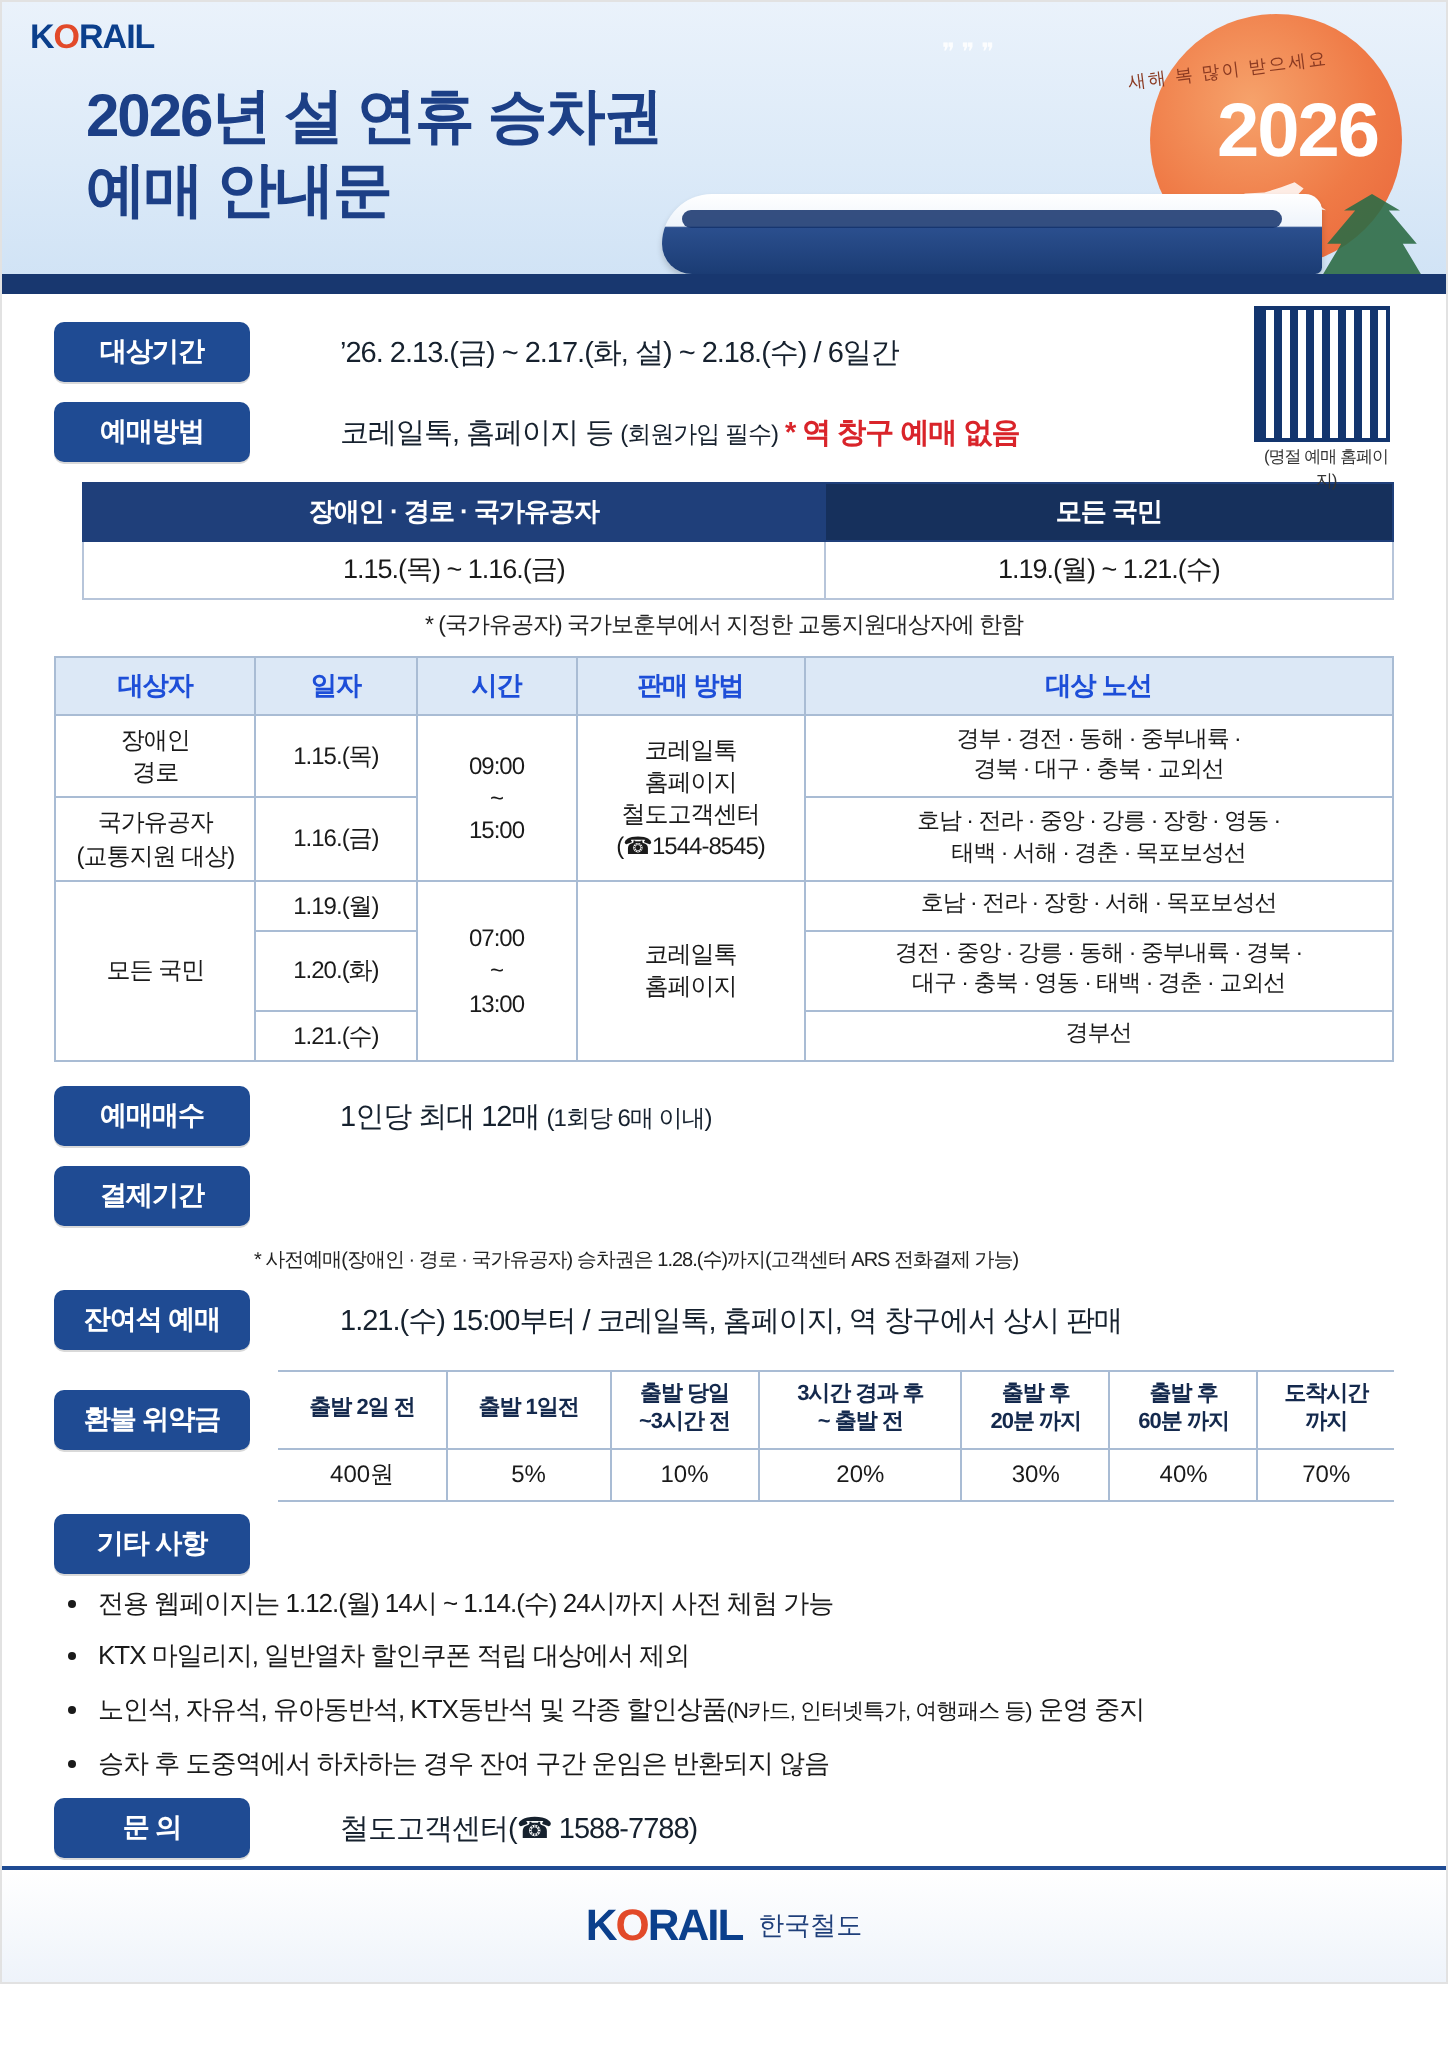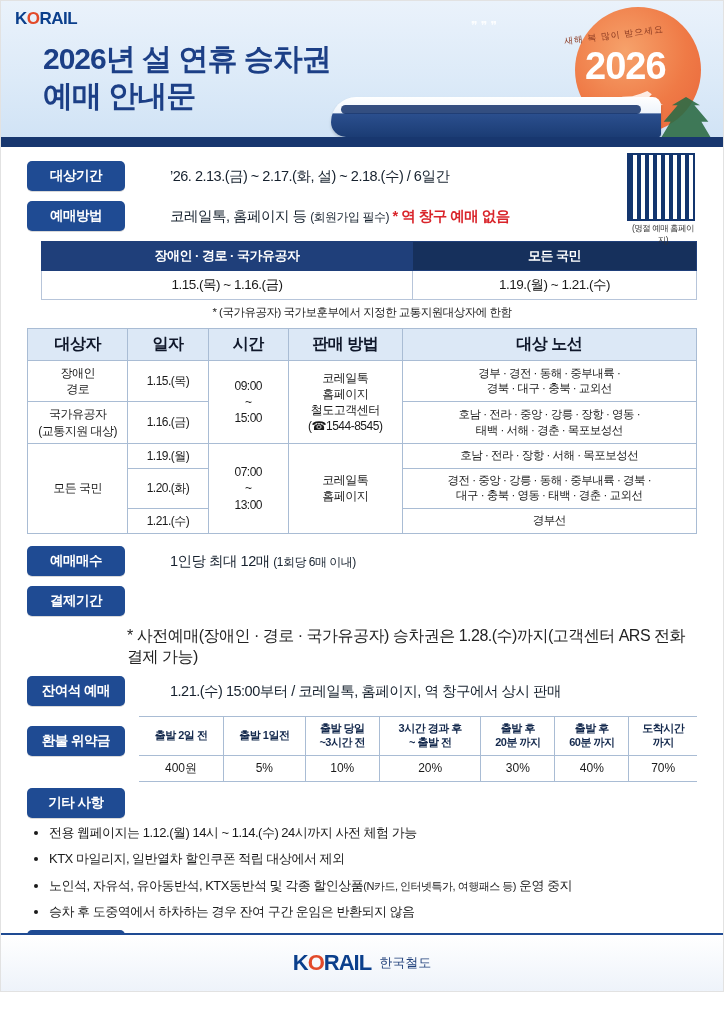--- a/index.html
+++ b/index.html
@@ -39,21 +39,21 @@
   }
   .title-2{
     font-size:30px;font-weight:bold;color:#1c3f86;letter-spacing:-1px;
     line-height:1.22;
   }
   .sun{
     position:absolute;right:22px;top:6px;width:126px;height:126px;border-radius:50%;
     background:radial-gradient(circle at 40% 35%,#f6a26b 0%,#ef7a46 55%,#e8633a 100%);
   }
   .sun-year{
-    position:absolute;right:34px;top:44px;width:104px;text-align:left;
+    position:absolute;right:34px;top:44px;width:104px;text-align:right;
     font-size:38px;font-weight:bold;color:#ffffff;letter-spacing:-1px;
   }
   .sun-greet{
     position:absolute;right:44px;top:28px;width:130px;text-align:center;
     font-size:9px;color:#8b3a22;transform:rotate(-7deg);letter-spacing:1px;
   }
   .horse{
     position:absolute;right:60px;top:88px;width:56px;height:26px;
     background:#ffffff;opacity:.85;
     clip-path:polygon(0% 60%,12% 40%,28% 30%,45% 28%,60% 18%,72% 8%,80% 20%,74% 34%,88% 44%,100% 62%,86% 58%,78% 74%,70% 96%,62% 74%,44% 66%,28% 76%,22% 98%,14% 78%,4% 74%);
@@ -120,43 +120,43 @@
     text-align:center;font-size:13.5px;padding:5px 0;border:1px solid #b7c5da;
     letter-spacing:-0.5px;
   }
   .note{
     font-size:11.5px;color:#222;text-align:center;margin:5px 0 8px 0;letter-spacing:-0.5px;
   }
 
   
   .mtbl{width:100%;border-collapse:collapse;margin:2px 0 12px 0;}
   .mtbl th{
-    background:#dce8f6;border:1px solid #a9bcd4;font-size:16px;font-weight:bold;
-    padding:5px 2px;letter-spacing:-0.5px;color:#0f172a;
+    background:#dce8f6;border:1px solid #a9bcd4;font-size:13px;font-weight:bold;
+    padding:5px 2px;letter-spacing:-0.5px;color:#1d4ed8;
   }
   .mtbl td{
     border:1px solid #a9bcd4;font-size:12px;text-align:center;padding:4px 2px;
     letter-spacing:-0.5px;line-height:1.35;
   }
   .mtbl td.rt{font-size:11.5px;}
 
   
   .pen{margin-left:14px;flex:1;}
   .pen table{width:100%;border-collapse:collapse;}
   .pen th{
     border:1px solid #a9bcd4;background:#fff;font-size:11px;font-weight:bold;
     padding:5px 1px;line-height:1.25;letter-spacing:-0.5px;color:#14294d;
   }
   .pen td{
     border:1px solid #a9bcd4;font-size:12px;text-align:center;padding:4px 1px;
   }
   .pen tr th:first-child,.pen tr td:first-child{border-left:none;}
   .pen tr th:last-child,.pen tr td:last-child{border-right:none;}
 
-  .subnote{font-size:16px;color:#222;margin:3px 0 8px 100px;letter-spacing:-0.5px;}
+  .subnote{font-size:10px;color:#222;margin:3px 0 8px 100px;letter-spacing:-0.5px;}
 
   
   .etc-head{margin:6px 0 6px 0;}
   ul.etc{margin:2px 0 0 22px;padding:0;}
   ul.etc li{
     font-size:13px;margin-bottom:9px;letter-spacing:-0.5px;line-height:1.35;
   }
   ul.etc li .sm{font-size:11px;}
 
   

